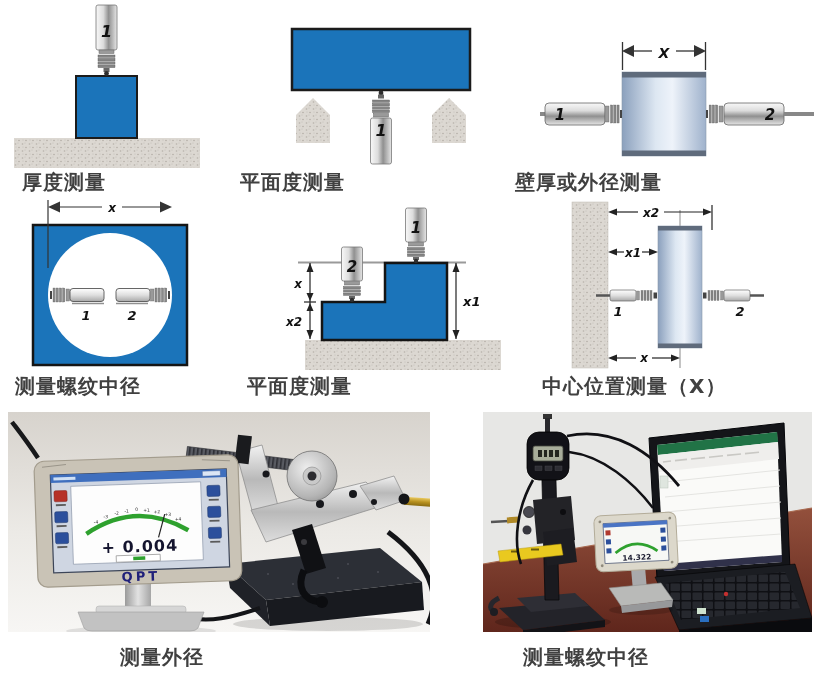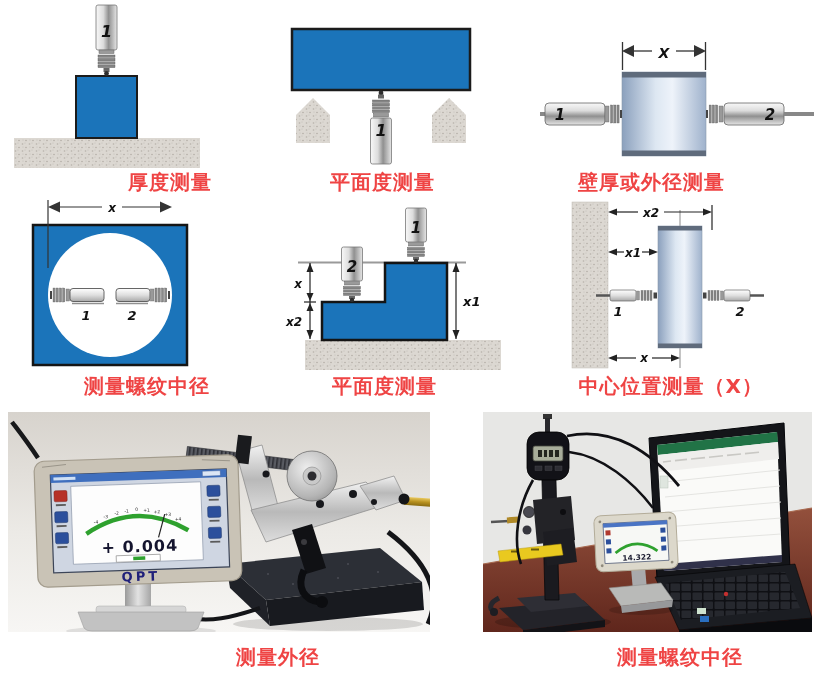--- a/index.html
+++ b/index.html
@@ -1,20 +1,20 @@
 <!DOCTYPE html>
 <html><head>
 <meta charset="utf-8">
 <style>
   *{margin:0;padding:0;box-sizing:border-box}
   html,body{width:814px;height:695px}
   body{background:#ffffff;font-family:"DejaVu Sans","Liberation Sans",sans-serif;position:relative;overflow:hidden}
   .stage{position:absolute;left:0;top:0;width:814px;height:695px;background:#fff}
   .panel{position:absolute}
-  .caption{position:absolute;font-weight:bold;font-size:20px;color:#ef4444;text-align:right;letter-spacing:1px;white-space:nowrap}
+  .caption{position:absolute;font-weight:bold;font-size:20px;color:#404040;text-align:left;letter-spacing:1px;white-space:nowrap}
   svg{display:block}
   svg text{font-family:"DejaVu Sans","Liberation Sans",sans-serif}
 </style>
 </head>
 <body>
 
 <div class="stage">
 
   <svg class="panel" style="left:0;top:2px" width="240" height="168" viewBox="0 0 240 168">
     <defs>
@@ -558,17 +558,17 @@
         <text x="153" y="148" text-anchor="middle" font-size="7.5" font-weight="bold" fill="#1c1c30" font-family="DejaVu Sans Mono, monospace">14.322</text>
       </g>
     </g>
   </svg>
 
   <div class="caption" style="left:22px;top:169px;width:190px">厚度测量</div>
   <div class="caption" style="left:240px;top:169px;width:195px">平面度测量</div>
   <div class="caption" style="left:515px;top:169px;width:210px">壁厚或外径测量</div>
   <div class="caption" style="left:15px;top:373px;width:195px">测量螺纹中径</div>
   <div class="caption" style="left:247px;top:373px;width:190px">平面度测量</div>
-  <div class="caption" style="left:528px;top:373px;width:235px">中心位置测量（X）</div>
+  <div class="caption" style="left:542px;top:373px;width:235px">中心位置测量（X）</div>
   <div class="caption" style="left:523px;top:644px;width:220px">测量螺纹中径</div>
   <div class="caption" style="left:120px;top:644px;width:200px">测量外径</div>
 
 </div>
 
 </body></html>

